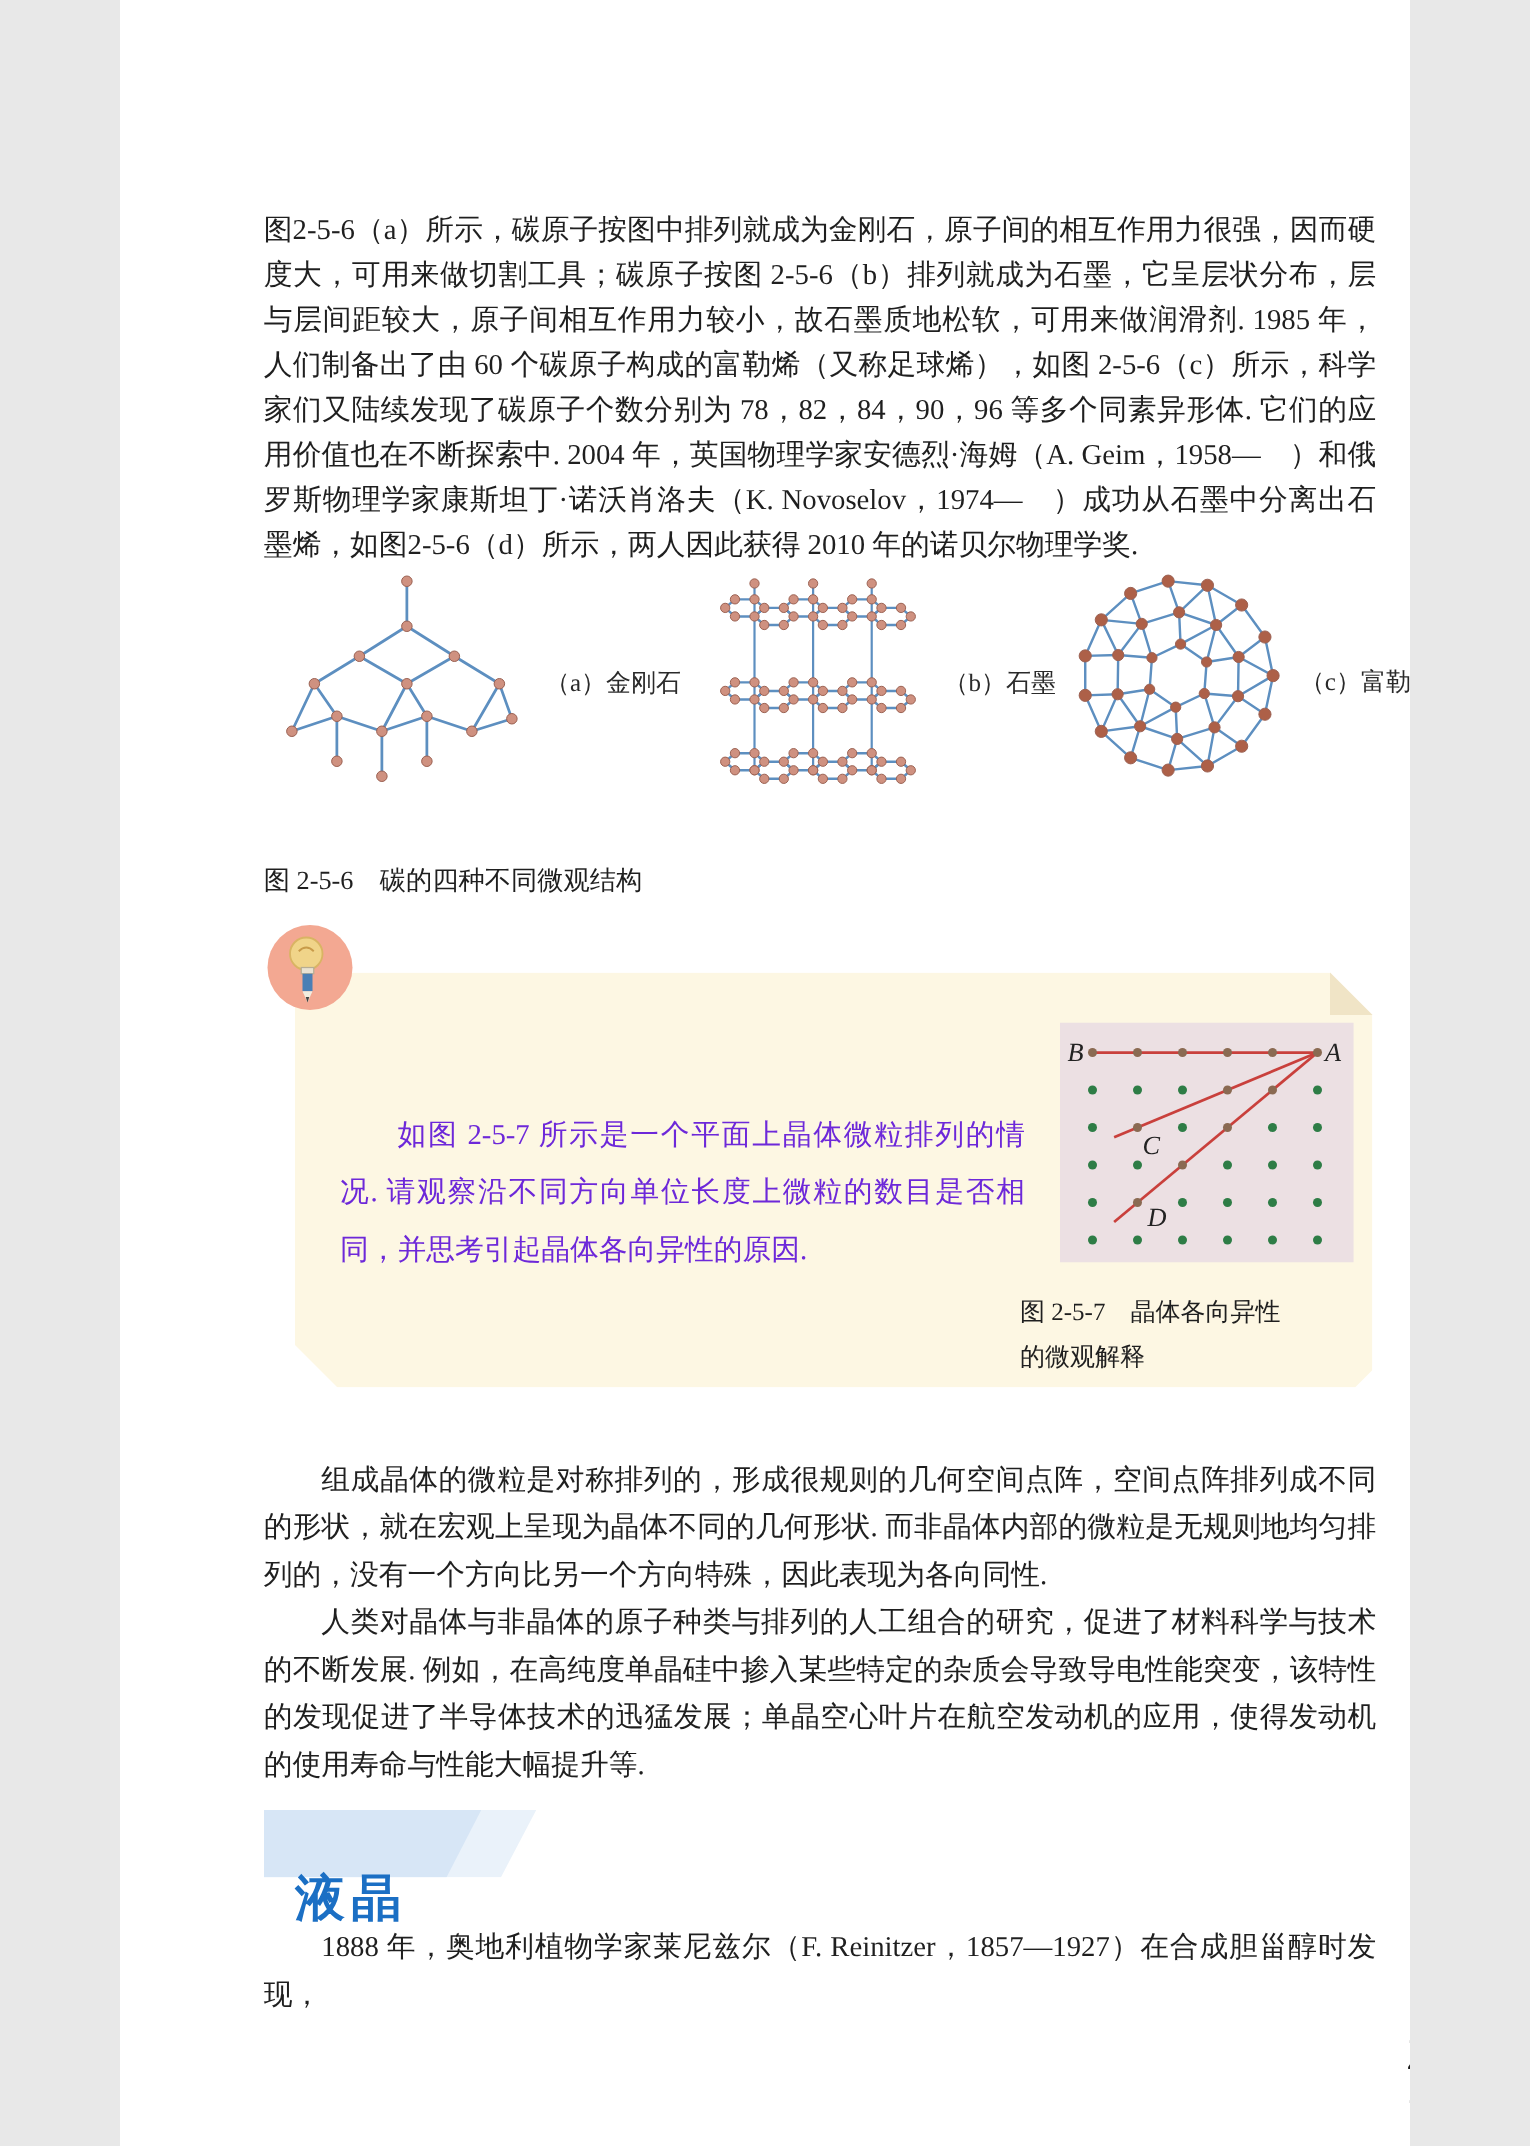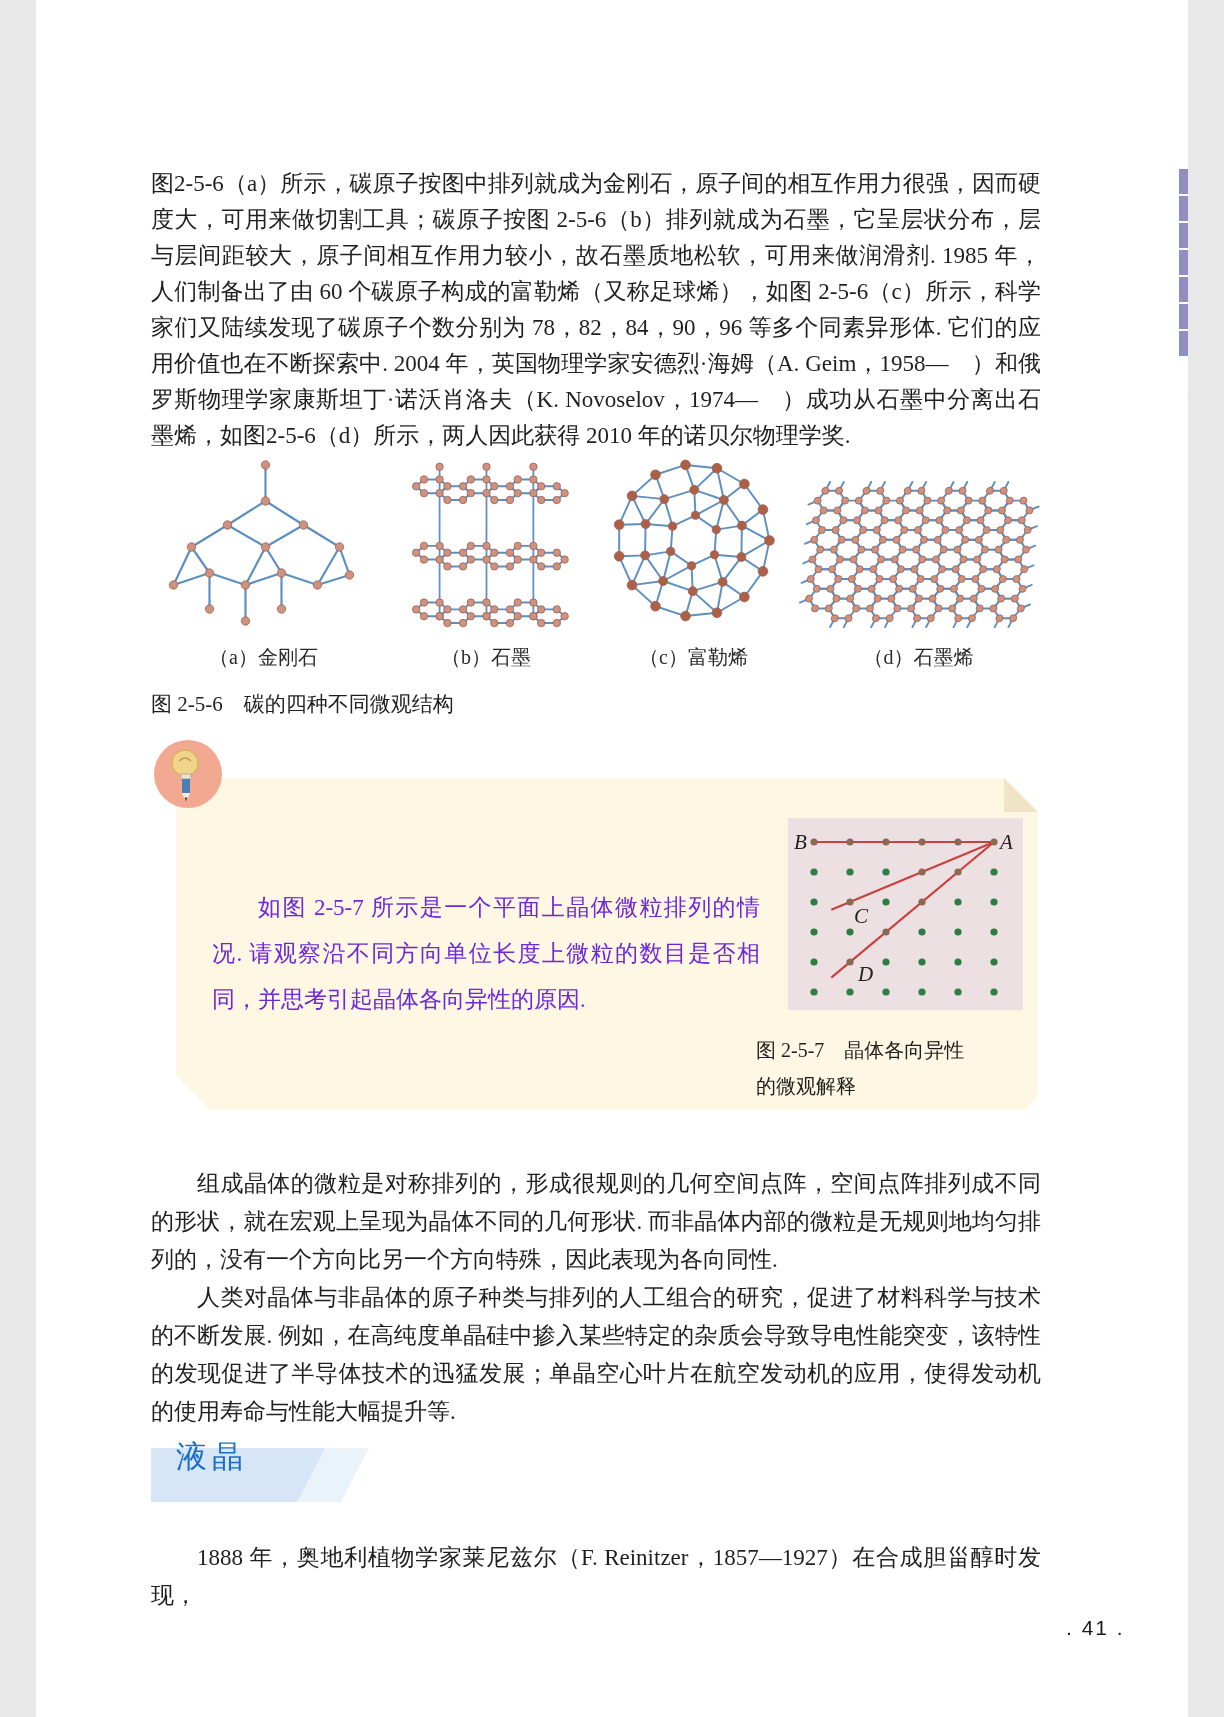--- a/index.html
+++ b/index.html
@@ -1,30 +1,30 @@
 <!DOCTYPE html>
 <html lang="zh"><head>
 <meta charset="utf-8">
 <style>
   html,body{margin:0;padding:0;background:#e8e8e8;}
-  .page{position:relative;width:1152px;height:1717px;background:#ffffff;overflow:hidden;
+  .page{position:relative;width:1032px;height:1717px;background:#ffffff;overflow:hidden;
         font-family:"Liberation Serif","DejaVu Serif",serif;color:#1f1f1f;margin:0 auto;}
 
   
   .bodyp{position:absolute;left:115px;width:890px;font-size:23px;line-height:36px;text-align:justify;}
   .intro{top:143px;}
   .p1{top:1142px;line-height:38px;}
   .p2{top:1256px;line-height:38px;}
   .lastp{top:1516px;line-height:38px;}
   .indent{text-indent:2em;}
 
   
   .structs{position:absolute;left:115px;top:447px;width:890px;display:flex;
            justify-content:space-between;align-items:flex-end;}
-  .struct{display:flex;flex-direction:column;align-items:center;}
+  .struct{display:flex;align-items:center;}
   .struct svg{display:block;}
   .slabel{font-size:20px;margin-top:10px;color:#2a2a2a;white-space:nowrap;}
   .fig-caption{position:absolute;left:115px;top:690px;width:890px;text-align:left;font-size:21px;color:#1f1f1f;}
 
   
   .disc-box{position:absolute;left:140px;top:778px;width:862px;height:332px;background:#fdf7e3;
             clip-path:polygon(14px 0,828px 0,862px 34px,862px 318px,848px 332px,34px 332px,0 298px,0 14px);z-index:1;}
   .box-fold{position:absolute;left:968px;top:778px;width:0;height:0;z-index:2;
             border-right:34px solid transparent;border-bottom:34px solid #f0e4c6;}
   .disc-badge{position:absolute;left:118px;top:740px;display:flex;align-items:center;z-index:3;}
@@ -38,22 +38,22 @@
              text-align:justify;text-indent:2em;color:#6d28d9;z-index:2;}
   .lattice-wrap{position:absolute;left:752px;top:818px;z-index:2;}
   .fig257-cap{position:absolute;left:720px;top:1032px;width:300px;text-align:left;
               font-size:20px;line-height:36px;color:#1f1f1f;z-index:2;}
 
   
   .banner-back{position:absolute;left:115px;top:1448px;width:218px;height:54px;background:#eaf2fa;
                clip-path:polygon(0 0,100% 0,87% 100%,0 100%);}
   .banner{position:absolute;left:115px;top:1448px;width:174px;height:54px;background:#d7e6f6;
           clip-path:polygon(0 0,100% 0,84% 100%,0 100%);}
-  .banner-title{position:absolute;left:140px;top:1436px;font-family:"Liberation Sans","DejaVu Sans",sans-serif;
-                font-weight:normal;font-size:31px;color:#1b6fc4;letter-spacing:5px;}
+  .banner-title{position:absolute;left:140px;top:1491px;font-family:"Liberation Sans","DejaVu Sans",sans-serif;
+                font-weight:bold;font-size:40px;color:#1b6fc4;letter-spacing:5px;}
 
   
   .pagenum{position:absolute;left:1030px;top:1586px;font-family:"Liberation Sans","DejaVu Sans",sans-serif;
            font-size:21px;color:#1a1a1a;letter-spacing:2px;margin-top:30px;}
 
   
   .side-blocks{position:absolute;left:1143px;top:169px;width:72px;}
   .side-block{height:25px;background:#8f90c1;margin-bottom:2px;}
   .side-label{position:absolute;left:1149px;top:370px;writing-mode:vertical-rl;text-orientation:upright;
               font-family:"Liberation Sans","DejaVu Sans",sans-serif;font-size:15px;color:#8a8a8a;letter-spacing:4px;}

